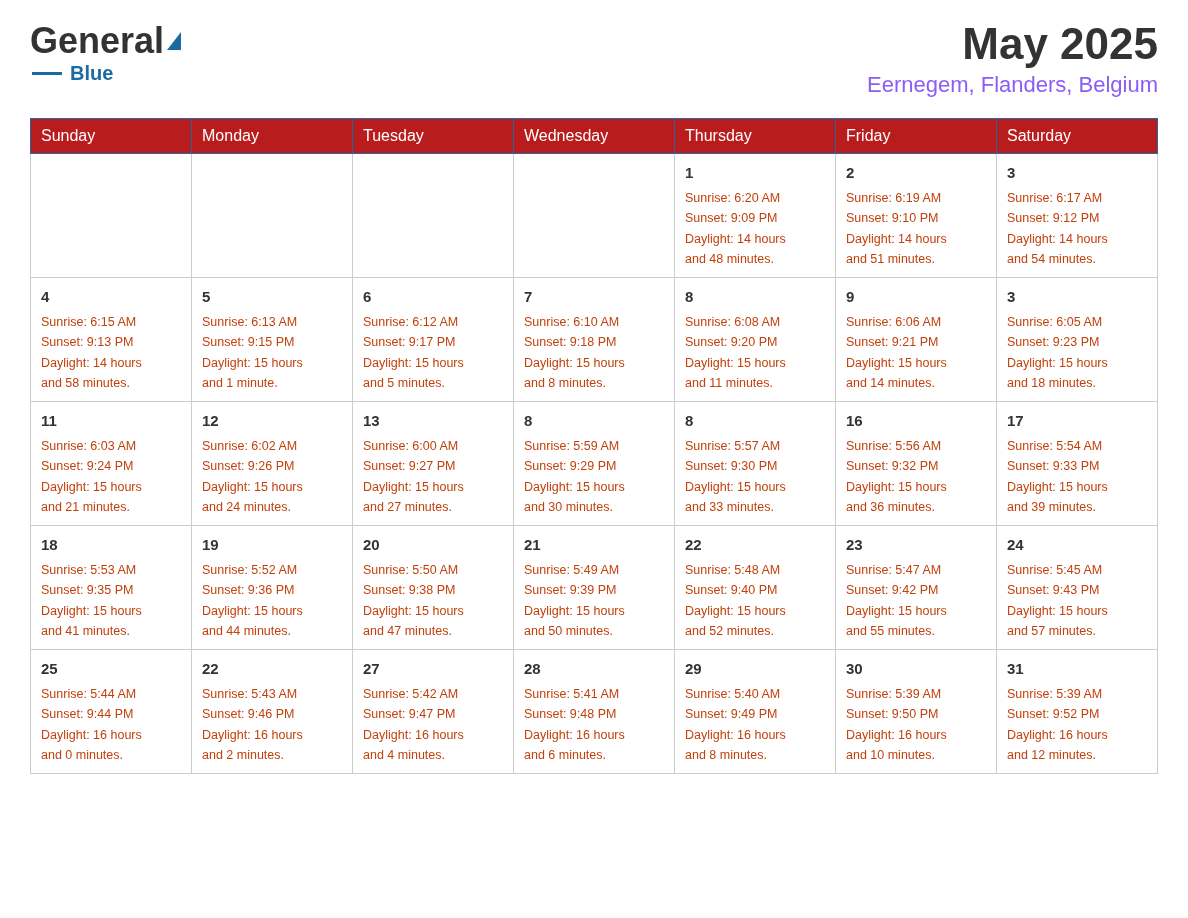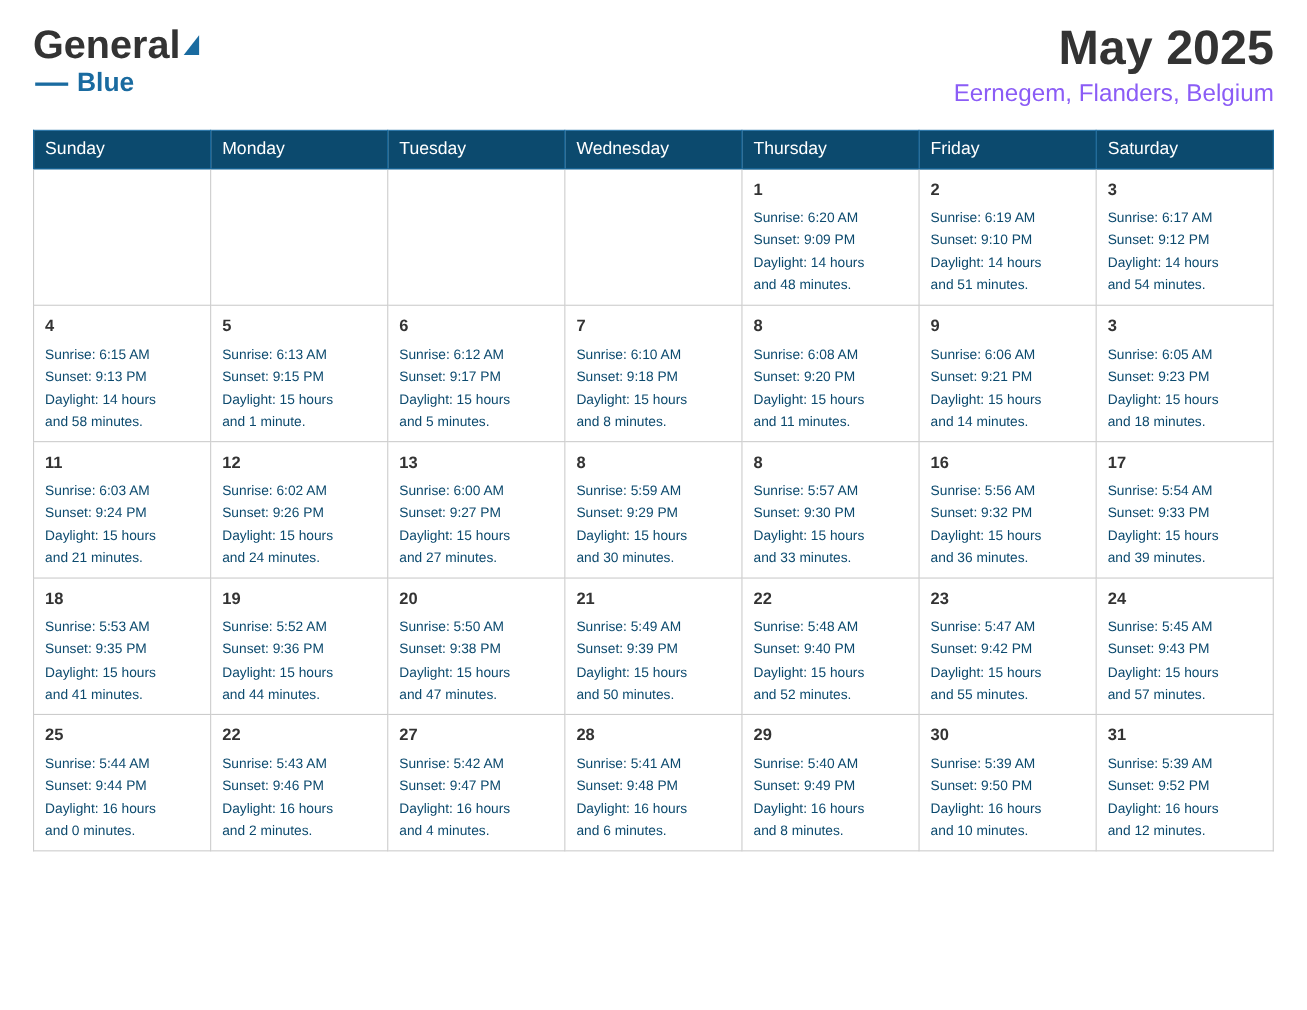--- a/index.html
+++ b/index.html
@@ -33,21 +33,21 @@
     }
     .logo-triangle {
       width: 0;
       height: 0;
       border-left: 14px solid transparent;
       border-bottom: 18px solid #1a6ba0;
       margin-left: 3px;
       margin-bottom: 0;
     }
     .logo-blue {
-      font-size: 24px;
+      font-size: 20px;
       font-weight: bold;
       color: #1a6ba0;
       margin-left: 4px;
     }
     .title-section {
       text-align: right;
     }
     .month-year {
       font-size: 44px;
       font-weight: bold;
@@ -58,21 +58,21 @@
       font-size: 22px;
       color: #8b5cf6;
       margin-top: 4px;
     }
     .calendar {
       width: 100%;
       border-collapse: collapse;
       border: 1.5px solid #1a6ba0;
     }
     .calendar th {
-      background-color: #0c4a6e;
+      background-color: #b91c1c;
       color: #fff;
       padding: 8px 10px;
       text-align: left;
       font-size: 16px;
       font-weight: normal;
       border: 1px solid #1a6ba0;
     }
     .calendar td {
       vertical-align: top;
       padding: 8px 10px;
@@ -88,21 +88,21 @@
     }
     .day-number {
       font-size: 15px;
       font-weight: bold;
       color: #333;
       display: block;
       margin-bottom: 3px;
     }
     .day-info {
       font-size: 12.5px;
-      color: #0c4a6e;
+      color: #c2410c;
       line-height: 1.55;
     }
     .empty-cell {
       background: #fff;
     }
   </style>
 </head>
 <body>
 
 <div class="header">

